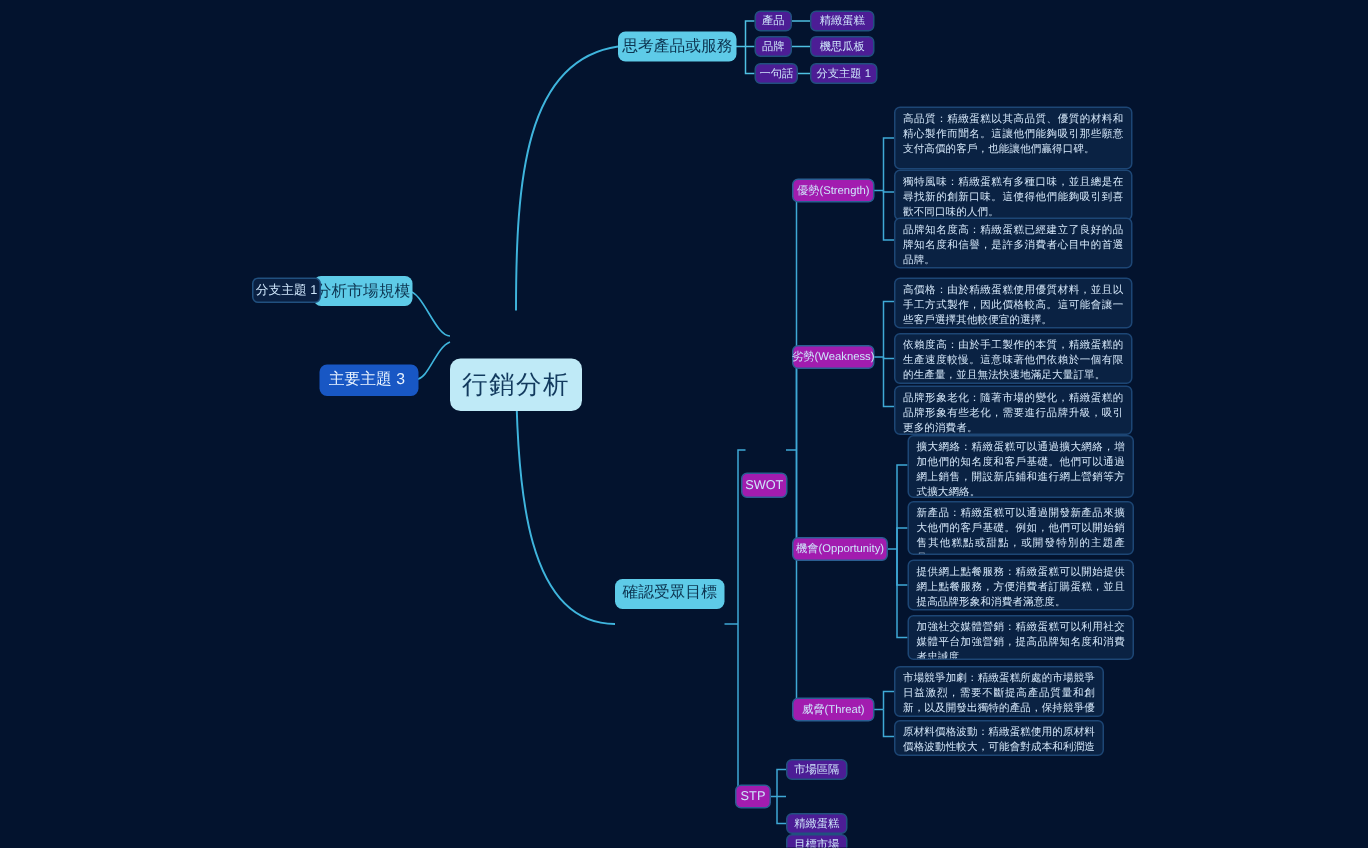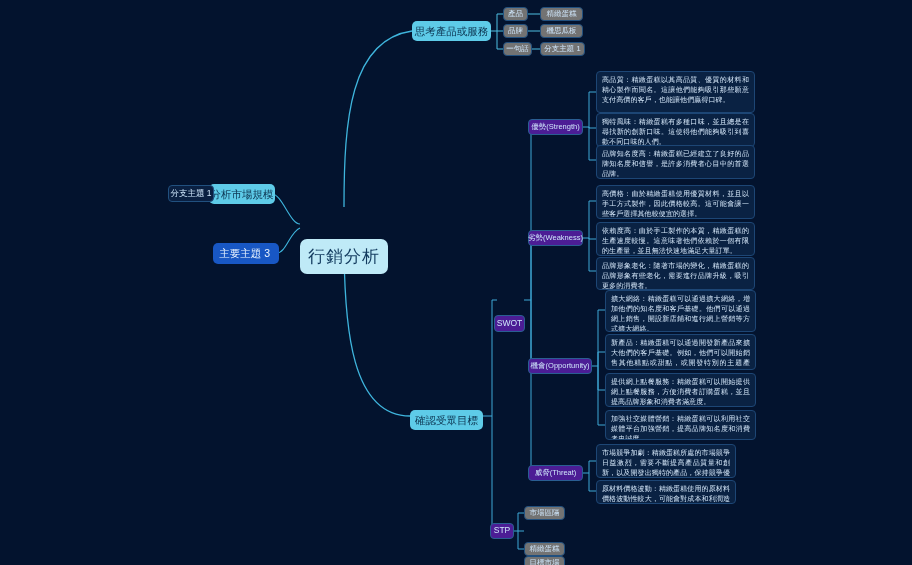--- a/index.html
+++ b/index.html
@@ -58,21 +58,21 @@
   
   .n-dark {
     background: #0a2042;
     color: #cfe6fb;
     font-size: 8.5px;
     border: 1px solid #21507f;
     padding: 0 6px;
     border-radius: 4px;
   }
   .n-dark-sm {
-    background: #737373;
+    background: #4c1d95;
     color: #cfe6fb;
     font-size: 7.5px;
     border: 1px solid #21507f;
     padding: 0 0;
     border-radius: 4px;
   }
   
   .card {
     position: absolute;
     background: #0a2243;
@@ -80,21 +80,21 @@
     border-radius: 4px;
     color: #d7e9fb;
     font-size: 7px;
     line-height: 1.42;
     padding: 3px 5px;
     text-align: justify;
     letter-spacing: 0.1px;
     overflow: hidden;
   }
   .n-swot {
-    background: #4c1d95;
+    background: #a21caf;
     color: #cfe6fb;
     font-size: 8.5px;
     border: 1px solid #2a5e92;
     padding: 0 7px;
     border-radius: 4px;
   }
 </style>
 </head>
 <body>
 
@@ -208,21 +208,21 @@
     <span>機思瓜板</span>
   </div>
 
   <div class="node n-dark-sm" style="left:503px; top:42px; width:29px; height:14px;">
     <span>一句話</span>
   </div>
   <div class="node n-dark-sm" style="left:540px; top:42px; width:45px; height:14px;">
     <span>分支主題 1</span>
   </div>
 
-  <div class="node n-cyan" style="left:410px; top:410px; width:73px; height:20px;">
+  <div class="node n-cyan" style="left:410px; top:386px; width:73px; height:20px;font-family:Liberation Serif, serif;">
     <span>確認受眾目標</span>
   </div>
 
   <div class="node n-swot" style="left:494px; top:291px; width:31px; height:17px;margin-top:24px;">
     <span>SWOT</span>
   </div>
 
   <div class="node n-swot" style="left:528px; top:119px; width:55px; height:16px; font-size:7.5px;">
     <span>優勢(Strength)</span>
   </div>

